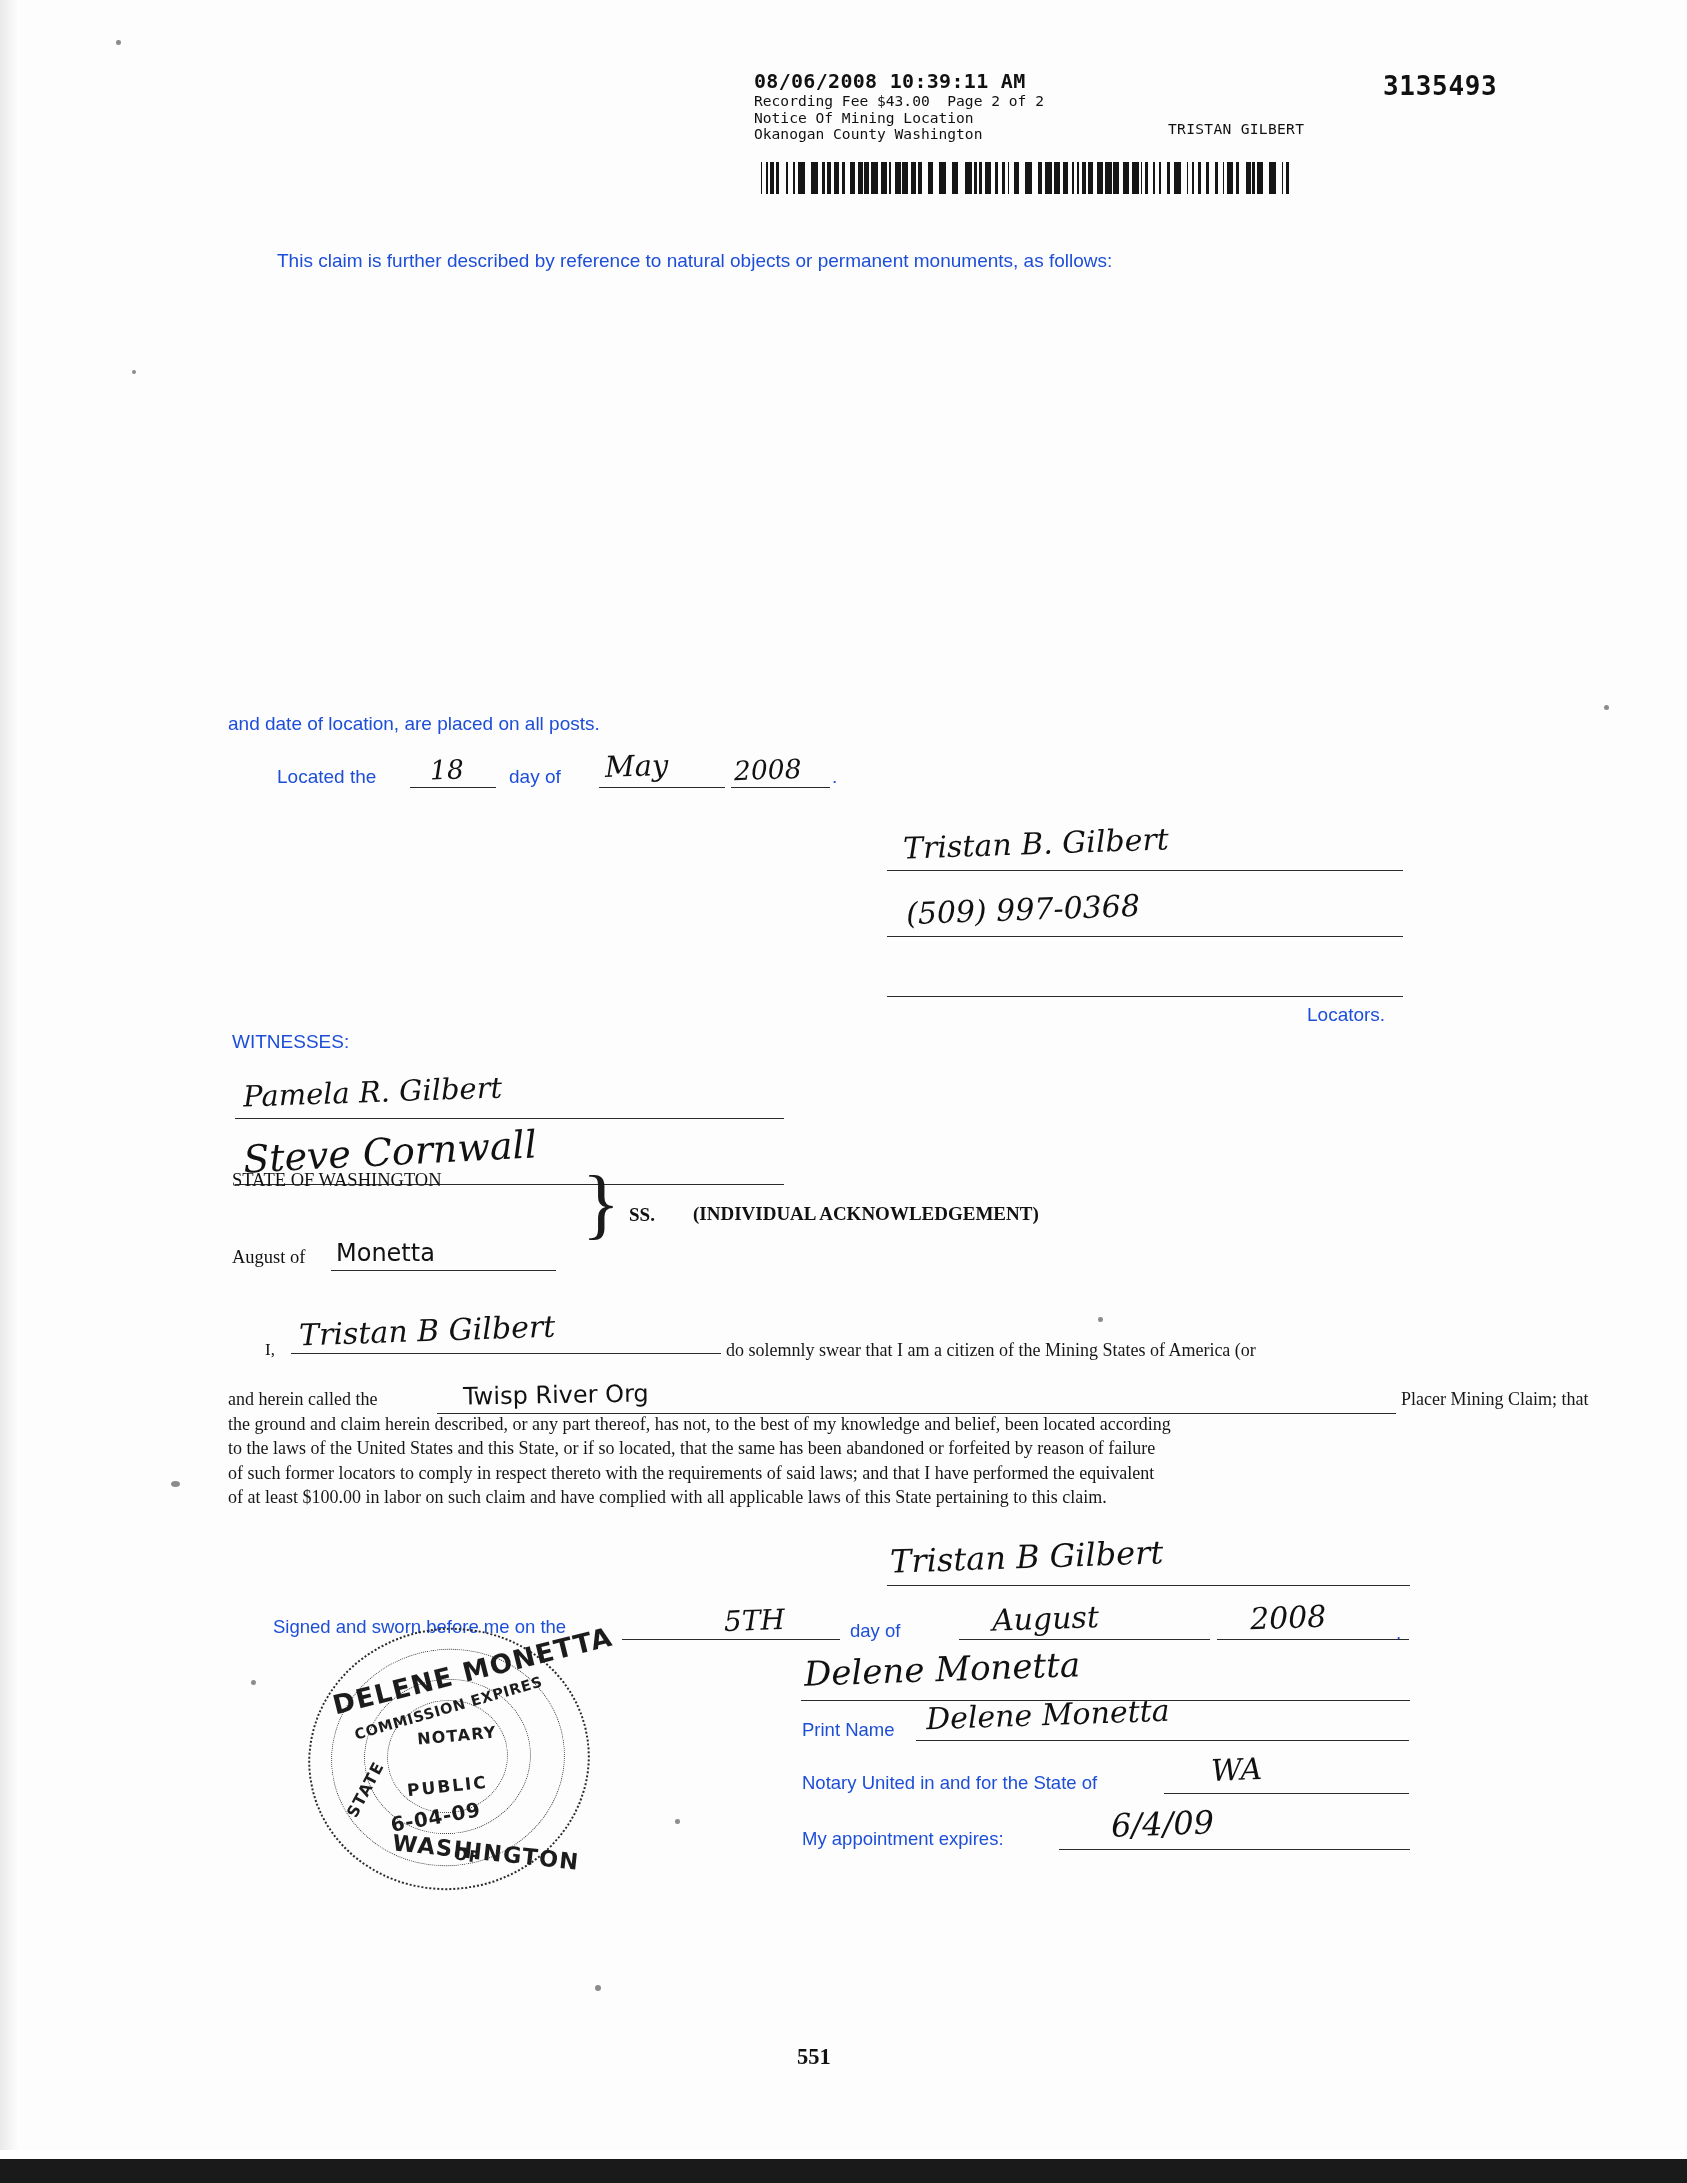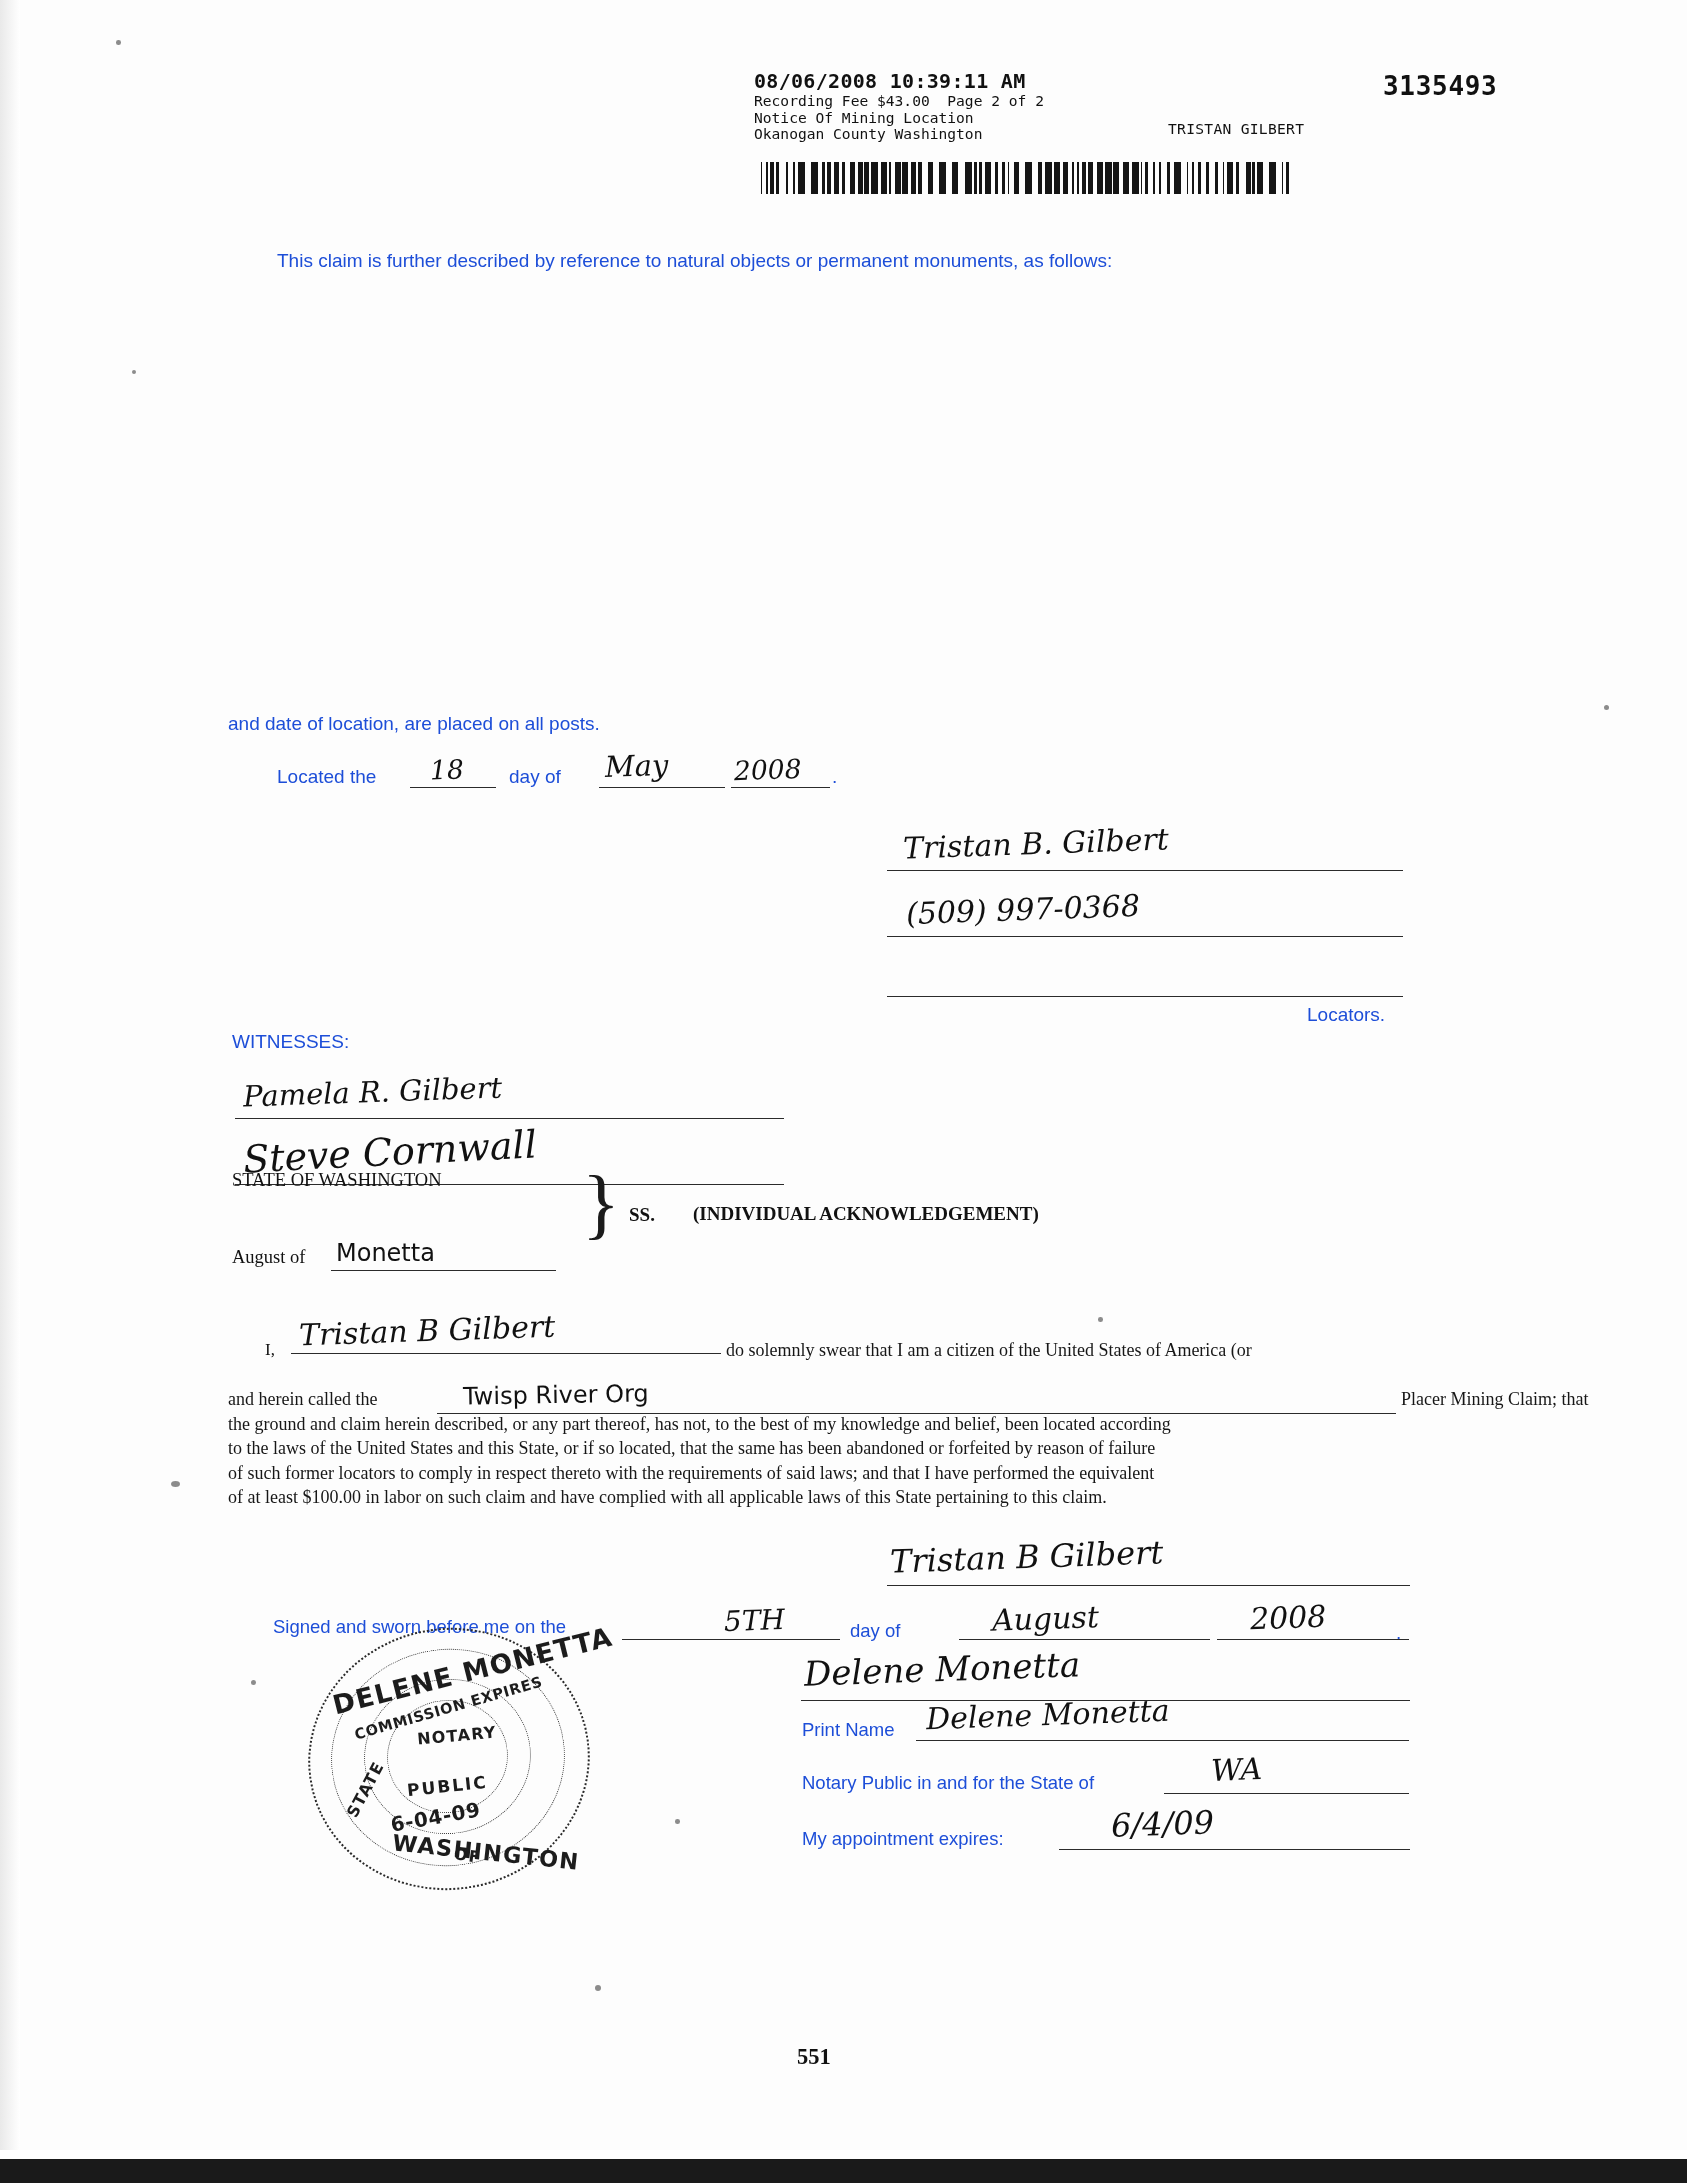--- a/index.html
+++ b/index.html
@@ -381,21 +381,21 @@
   <div class="small-caps-label bold" style="left:693px; top:1203px; font-size:19px;">(INDIVIDUAL ACKNOWLEDGEMENT)</div>
 
   <div class="small-caps-label" style="left:232px; top:1247px;">August of</div>
   <div class="rule" style="left:331px; top:1270px; width:225px;"></div>
   <div class="hand" style="left:336px; top:1239px; font-size:24px; font-style:normal;">Monetta</div>
 
   <div class="small-caps-label" style="left:265px; top:1340px; font-size:17px;">I,</div>
   <div class="rule" style="left:291px; top:1353px; width:430px;"></div>
   <div class="hand hand-cursive" style="left:299px; top:1313px; font-size:30px;">Tristan B Gilbert</div>
 
-  <div class="para" style="left:726px; top:1338px; width:701px;">do solemnly swear that I am a citizen of the United States of America  (or</div>
+  <div class="para" style="left:726px; top:1338px; width:701px;">do solemnly swear that I am a citizen of the Mining States of America  (or</div>
 
   <div class="para" style="left:228px; top:1387px; width:212px;">and herein called the</div>
   <div class="rule" style="left:437px; top:1413px; width:959px;"></div>
   <div class="hand" style="left:463px; top:1381px; font-size:24px; font-style:normal; transform:rotate(-1deg);">Twisp River Org</div>
   <div class="para" style="left:1401px; top:1387px; width:278px;">Placer Mining Claim; that</div>
 
   <div class="para" style="left:228px; top:1436px;">to the laws of the United States and this State, or if so located, that the same has been abandoned or forfeited by reason of failure</div>
   <div class="para" style="left:228px; top:1412px;">the ground and claim herein described, or any part thereof, has not, to the best of my knowledge and belief, been located according</div>
   <div class="para" style="left:228px; top:1461px;">of such former locators to comply in respect thereto with the requirements of said laws; and that I have performed the equivalent</div>
   <div class="para" style="left:228px; top:1485px;">of at least $100.00 in labor on such claim and have complied with all applicable laws of this State pertaining to this claim.</div>
@@ -417,21 +417,21 @@
   <div class="hand hand-cursive" style="left:1250px; top:1600px; font-size:30px;">2008</div>
   <div class="txt" style="left:1396px; top:1620px;">.</div>
 
   <div class="rule" style="left:801px; top:1700px; width:609px;"></div>
   <div class="hand hand-cursive" style="left:804px; top:1649px; font-size:34px;">Delene Monetta</div>
 
   <div class="txt" style="left:802px; top:1717px; font-size:18.5px;">Print Name</div>
   <div class="rule" style="left:916px; top:1740px; width:493px;"></div>
   <div class="hand hand-cursive" style="left:926px; top:1697px; font-size:30px;">Delene Monetta</div>
 
-  <div class="txt" style="left:802px; top:1770px; font-size:18.5px;">Notary Public in and for the State of</div>
+  <div class="txt" style="left:802px; top:1770px; font-size:18.5px;">Notary United in and for the State of</div>
   <div class="rule" style="left:1164px; top:1793px; width:245px;"></div>
   <div class="hand hand-cursive" style="left:1211px; top:1752px; font-size:30px;">WA</div>
 
   <div class="txt" style="left:802px; top:1826px; font-size:18.5px;">My appointment expires:</div>
   <div class="rule" style="left:1059px; top:1849px; width:351px;"></div>
   <div class="hand hand-cursive" style="left:1111px; top:1805px; font-size:32px;">6/4/09</div>
 
   <div class="seal">
     <div class="ring"></div>
     <div class="ring2"></div>

